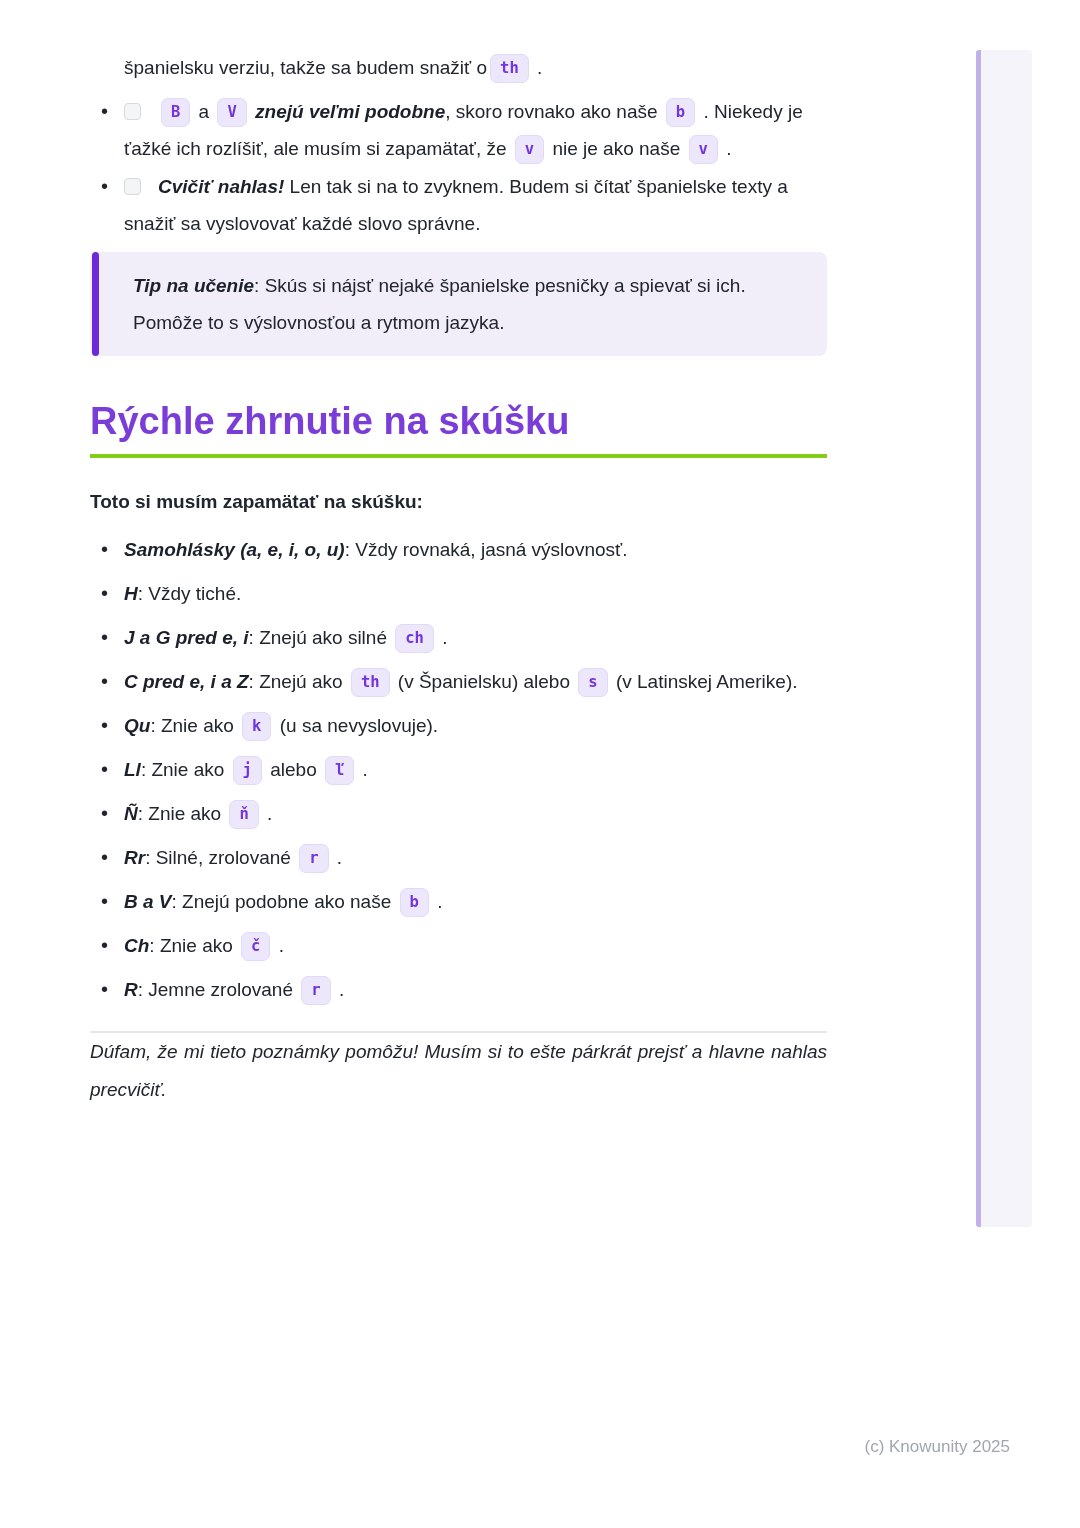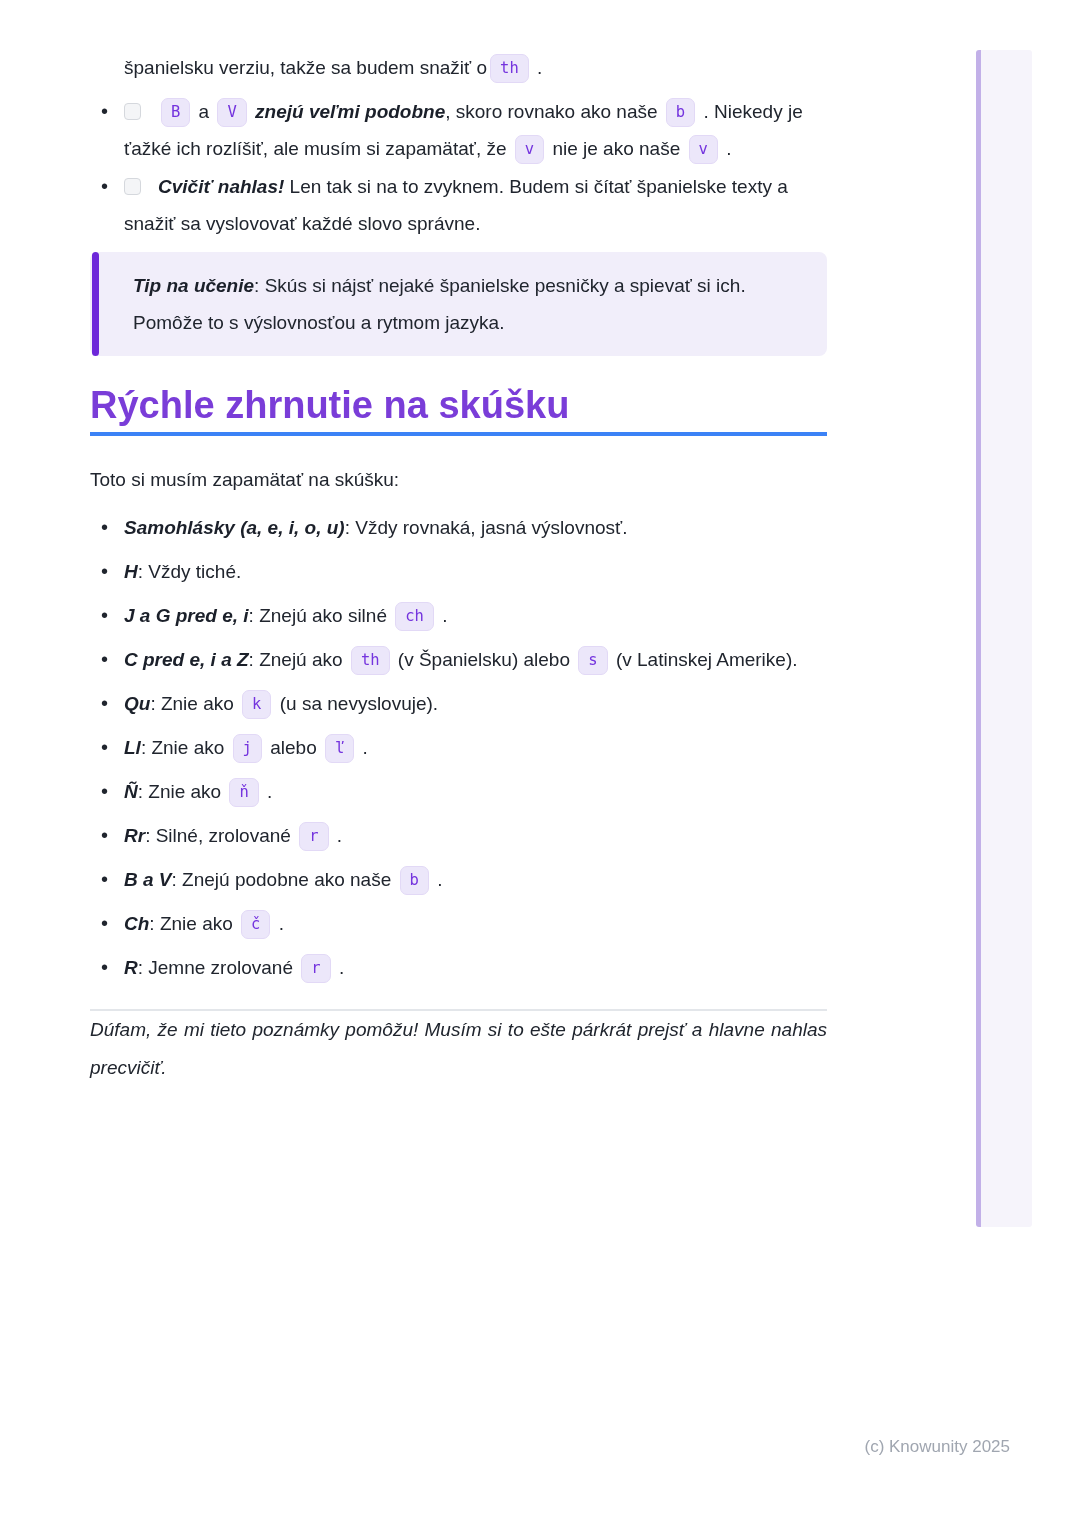--- a/index.html
+++ b/index.html
@@ -45,21 +45,21 @@
     border-radius: 4px;
     margin-right: 17px;
     vertical-align: -2px;
     cursor: pointer;
   }
 
   code.badge {
     display: inline-block;
     font-family: "DejaVu Sans Mono", monospace;
     font-size: 15.5px;
-    font-weight: normal;
+    font-weight: bold;
     line-height: 22px;
     color: #7434de;
     background: #ece7fa;
     border: 1px solid #e2d9f6;
     border-radius: 7px;
     padding: 2px 9px 3px;
     margin: 0 3px;
     vertical-align: 1px;
   }
 
@@ -72,30 +72,30 @@
   }
   .tip-bar {
     position: absolute;
     left: 2px; top: 0; bottom: 0;
     width: 7px;
     background: #6d28d9;
     border-radius: 5px;
   }
 
   h2.section-heading {
-    margin: 26px 0 0;
+    margin: 42px 0 0;
     font-size: 38px;
     line-height: 46px;
     font-weight: 700;
     color: #7a3dd8;
-    padding-bottom: 4px;
-    border-bottom: 4px solid #3b82f6;
+    padding-bottom: 10px;
+    border-bottom: 4px solid #84cc16;
   }
 
-  .summary-intro { margin-top: 25px; }
+  .summary-intro { margin-top: 25px; font-weight: bold; }
 
   ul.summary { margin-top: 11px; }
   ul.summary li + li { margin-top: 7px; }
 
   hr.divider {
     border: none;
     border-top: 2px solid #e3e6ea;
     margin: 23px 0 0;
   }
 

